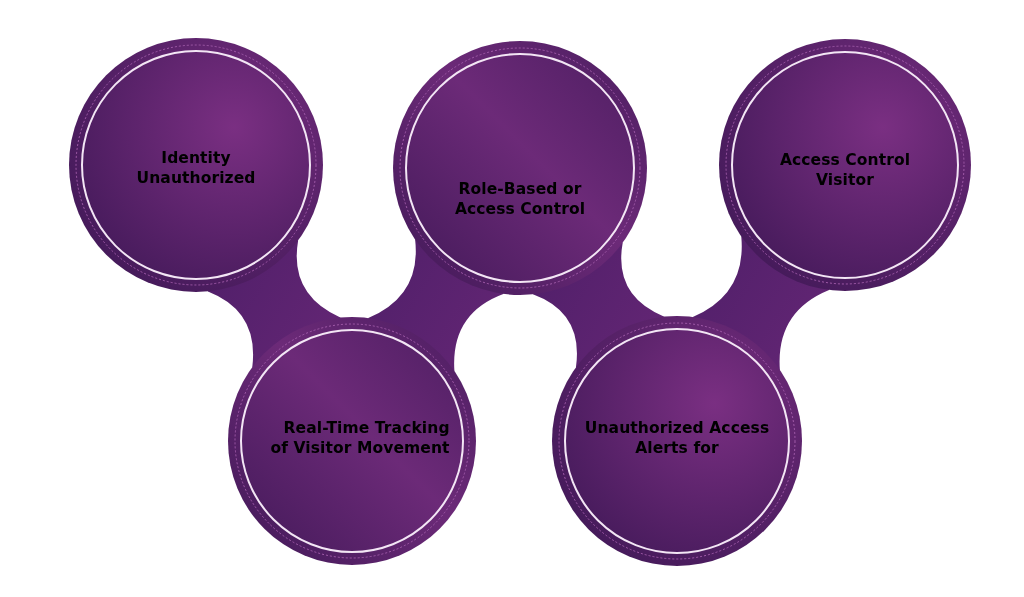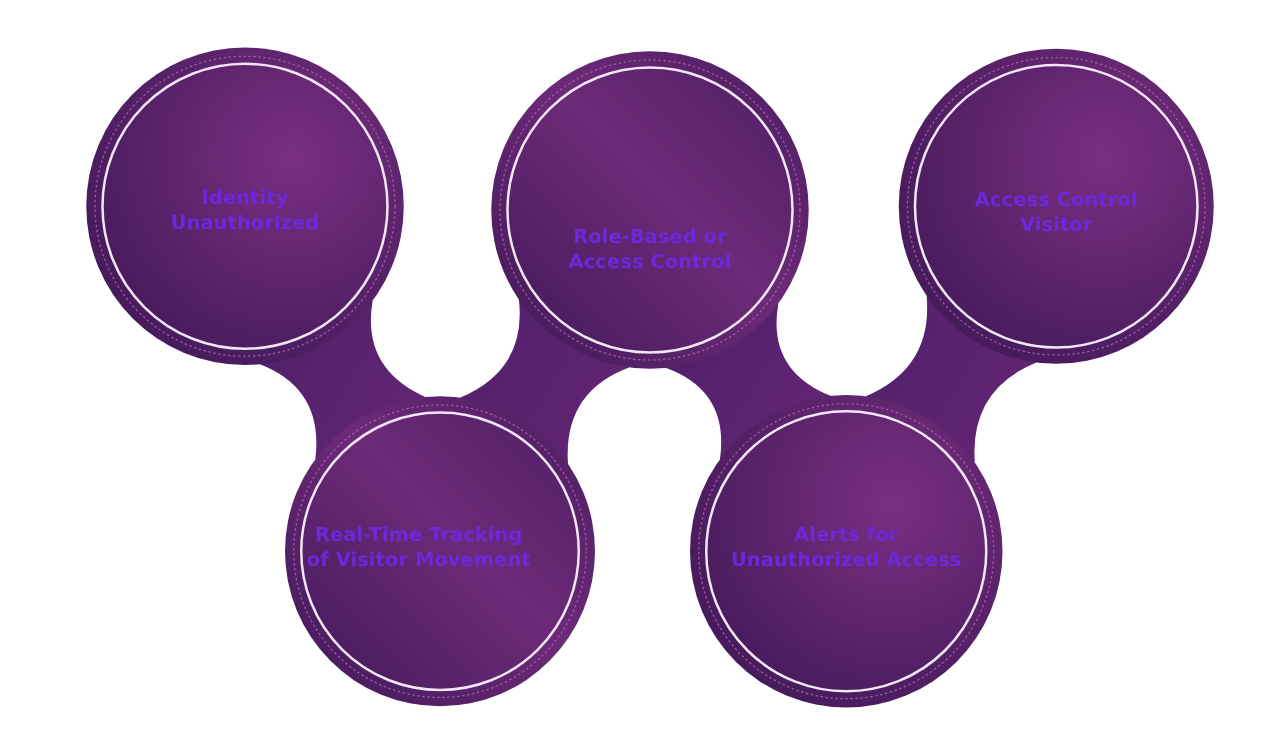--- a/index.html
+++ b/index.html
@@ -1,18 +1,18 @@
 <!DOCTYPE html>
 <html><head>
 <meta charset="utf-8">
 <style>
   html,body{margin:0;padding:0;background:#ffffff;}
   body{width:1024px;height:597px;position:relative;overflow:hidden;font-family:"DejaVu Sans","Liberation Sans",sans-serif;}
   #diagram{position:absolute;left:0;top:0;width:1024px;height:597px;}
-  .label{position:absolute;color:#6d28d9;font-weight:bold;font-size:15.5px;line-height:20px;text-align:center;letter-spacing:0.1px;transform:translate(-50%,-50%);white-space:nowrap;}
+  .label{position:absolute;color:#000000;font-weight:bold;font-size:15.5px;line-height:20px;text-align:center;letter-spacing:0.1px;transform:translate(-50%,-50%);white-space:nowrap;}
   .label span{display:block;}
 </style>
 </head>
 <body>
 
 <svg id="diagram" width="1024" height="597" viewBox="0 0 1024 597" xmlns="http://www.w3.org/2000/svg">
   <defs>
     <linearGradient id="g1" x1="0" y1="1" x2="1" y2="0">
       <stop offset="0" stop-color="#3f1856"></stop>
       <stop offset="0.55" stop-color="#6c2a78"></stop>
@@ -68,21 +68,21 @@
       <span>Unauthorized</span>
     </div>
     <div class="label" style="left: 520px; top: 170px; margin-top: 29px;">
       <span>Role-Based or</span>
       <span>Access Control</span>
     </div>
     <div class="label" style="left: 845px; top: 170px;">
       <span>Access Control</span>
       <span>Visitor</span>
     </div>
-    <div class="label" style="left: 335px; top: 438px;">
+    <div class="label" style="left: 360px; top: 438px; text-align: right;">
       <span>Real-Time Tracking</span>
       <span>of Visitor Movement</span>
     </div>
     <div class="label" style="left: 677px; top: 438px;">
+      <span>Unauthorized Access</span>
       <span>Alerts for</span>
-      <span>Unauthorized Access</span>
     </div>
   </div>
 
 </body></html>

